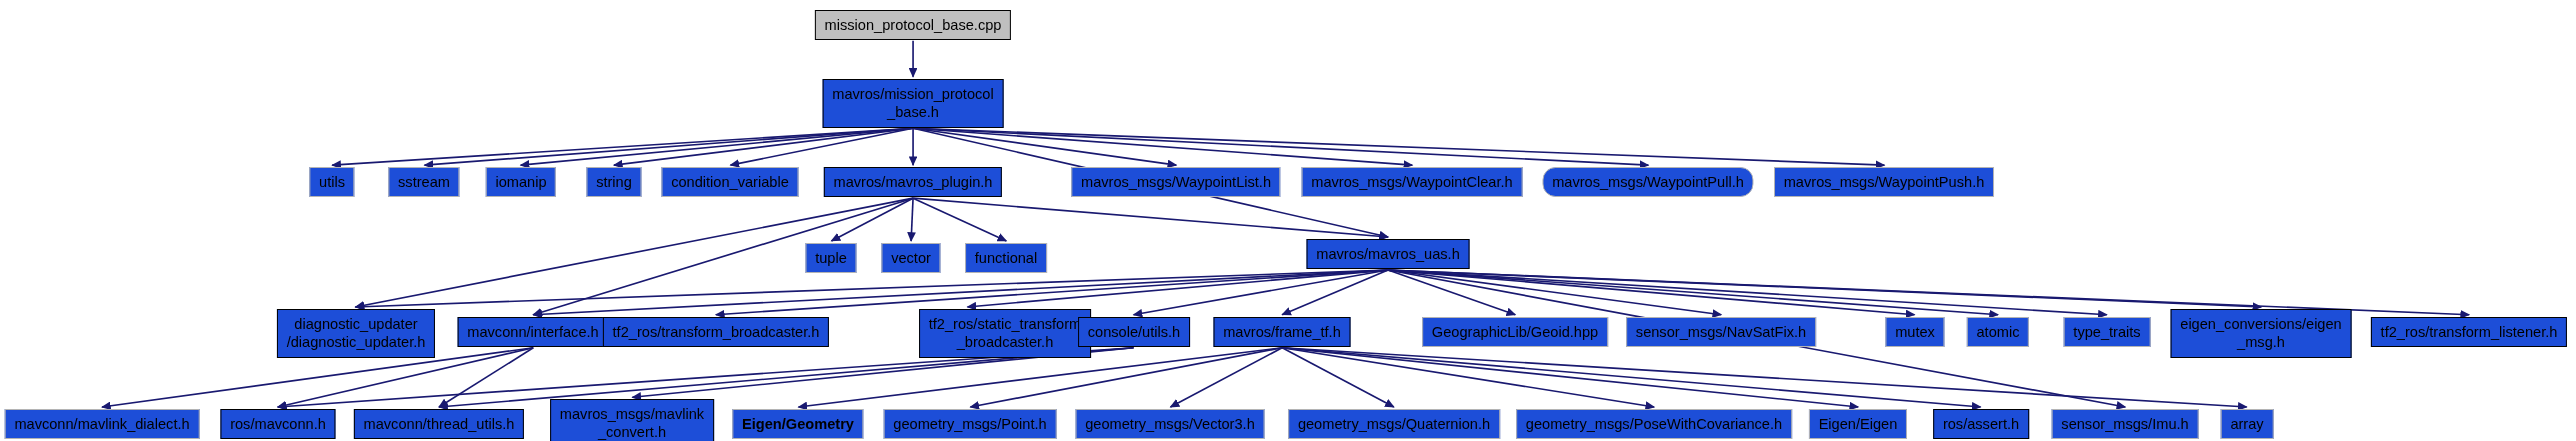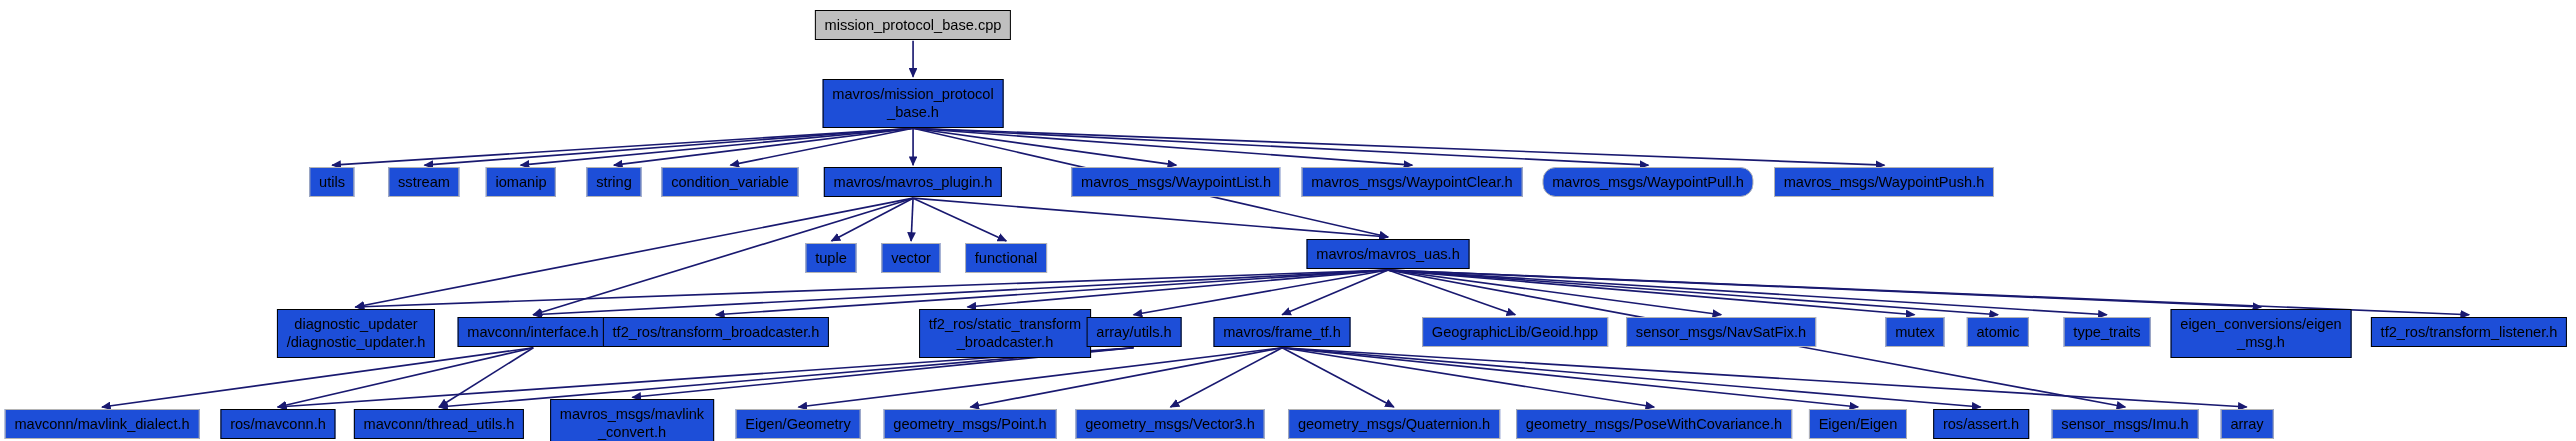--- a/index.html
+++ b/index.html
@@ -105,36 +105,36 @@
     <div class="node ext" style="left: 831px; top: 243px;">tuple</div>
     <div class="node ext" style="left: 911px; top: 243px;">vector</div>
     <div class="node ext" style="left: 1006px; top: 243px;">functional</div>
     <div class="node doc" style="left: 1388px; top: 239px;">mavros/mavros_uas.h</div>
     <div class="node doc" style="left: 356px; top: 309px;">diagnostic_updater
 /diagnostic_updater.h</div>
     <div class="node doc" style="left: 533px; top: 317px;">mavconn/interface.h</div>
     <div class="node doc" style="left: 716px; top: 317px;">tf2_ros/transform_broadcaster.h</div>
     <div class="node doc" style="left: 967px; top: 309px; margin-left: 38px;">tf2_ros/static_transform
 _broadcaster.h</div>
-    <div class="node doc" style="left: 1134px; top: 317px;">array/utils.h</div>
+    <div class="node doc" style="left: 1134px; top: 317px;">console/utils.h</div>
     <div class="node doc" style="left: 1282px; top: 317px;">mavros/frame_tf.h</div>
     <div class="node ext" style="left: 1515px; top: 317px;">GeographicLib/Geoid.hpp</div>
     <div class="node ext" style="left: 1721px; top: 317px;">sensor_msgs/NavSatFix.h</div>
     <div class="node ext" style="left: 1915px; top: 317px;">mutex</div>
     <div class="node ext" style="left: 1998px; top: 317px;">atomic</div>
     <div class="node ext" style="left: 2107px; top: 317px;">type_traits</div>
     <div class="node doc" style="left: 2261px; top: 309px;">eigen_conversions/eigen
 _msg.h</div>
     <div class="node doc" style="left: 2469px; top: 317px;">tf2_ros/transform_listener.h</div>
     <div class="node ext" style="left: 102px; top: 409px;">mavconn/mavlink_dialect.h</div>
     <div class="node doc" style="left: 278px; top: 409px;">ros/mavconn.h</div>
     <div class="node doc" style="left: 439px; top: 409px;">mavconn/thread_utils.h</div>
     <div class="node doc" style="left: 632px; top: 399px;">mavros_msgs/mavlink
 _convert.h</div>
-    <div class="node ext" style="left: 798px; top: 409px;">Eigen/Geometry</div>
+    <div class="node ext" style="left: 798px; top: 409px; font-weight: bold;">Eigen/Geometry</div>
     <div class="node ext" style="left: 970px; top: 409px;">geometry_msgs/Point.h</div>
     <div class="node ext" style="left: 1170px; top: 409px;">geometry_msgs/Vector3.h</div>
     <div class="node ext" style="left: 1394px; top: 409px;">geometry_msgs/Quaternion.h</div>
     <div class="node ext" style="left: 1654px; top: 409px;">geometry_msgs/PoseWithCovariance.h</div>
     <div class="node ext" style="left: 1858px; top: 409px;">Eigen/Eigen</div>
     <div class="node doc" style="left: 1981px; top: 409px;">ros/assert.h</div>
     <div class="node ext" style="left: 2125px; top: 409px;">sensor_msgs/Imu.h</div>
     <div class="node ext" style="left: 2247px; top: 409px;">array</div>
   </div>
 

